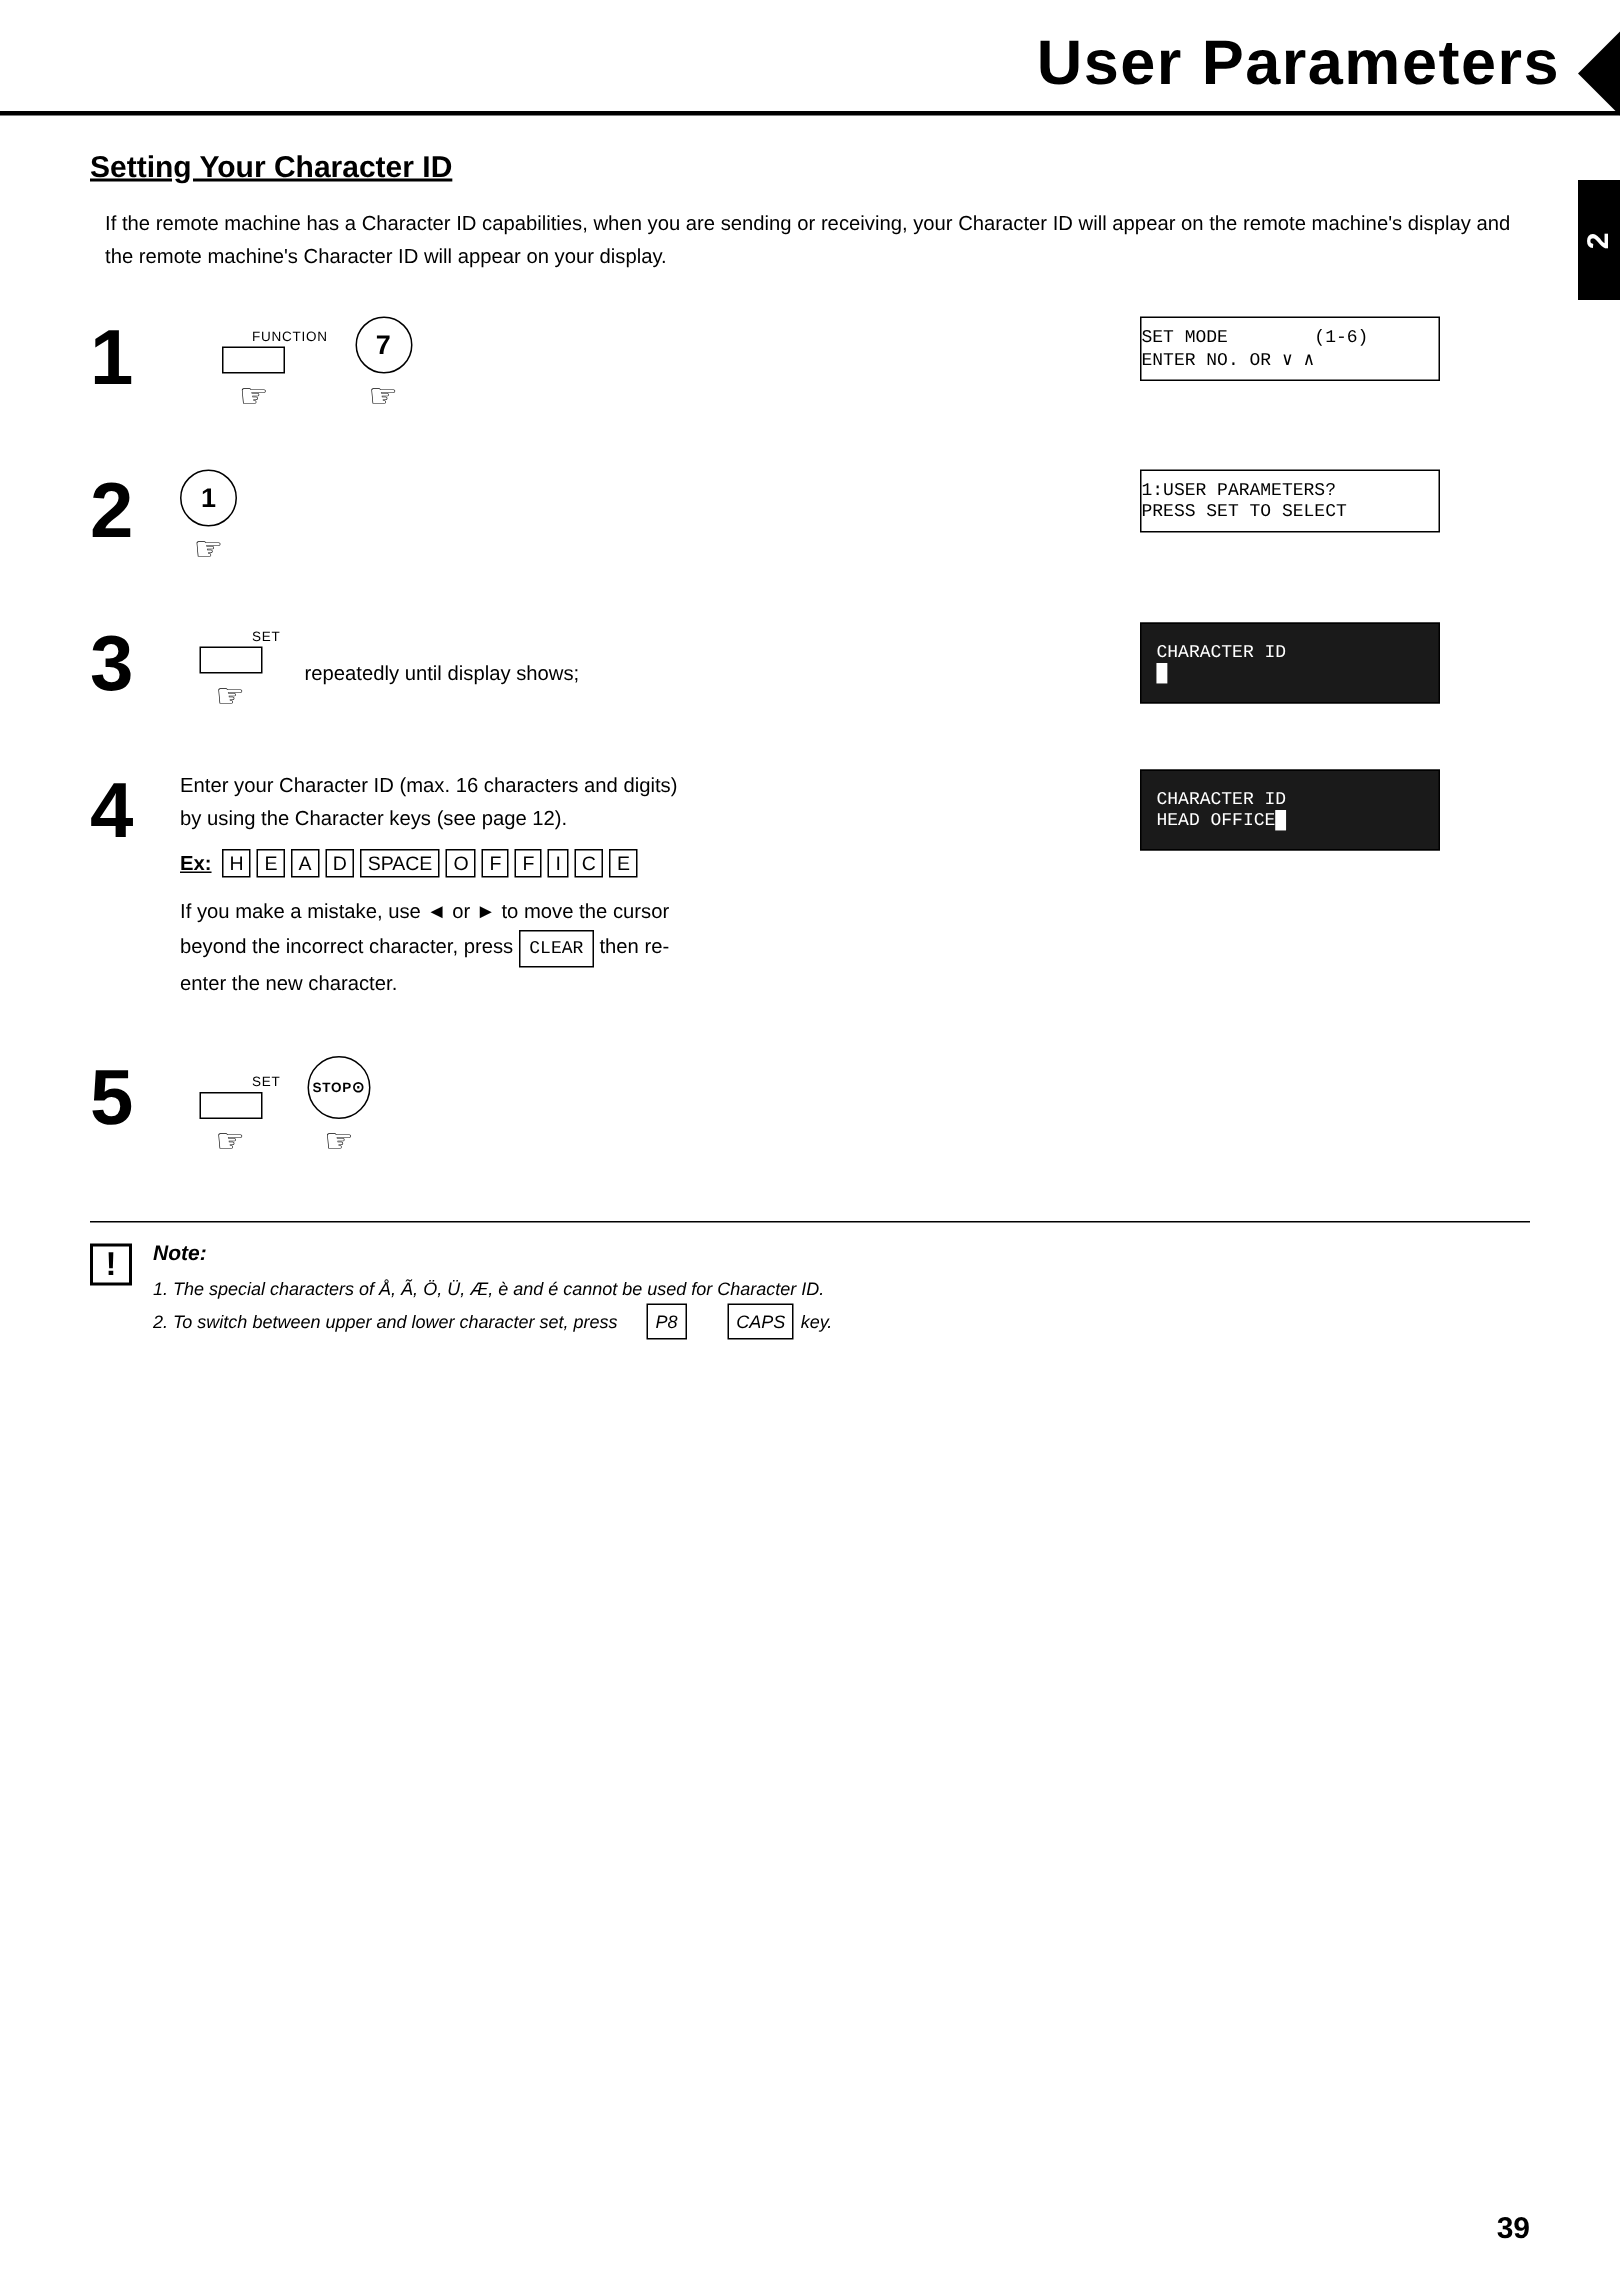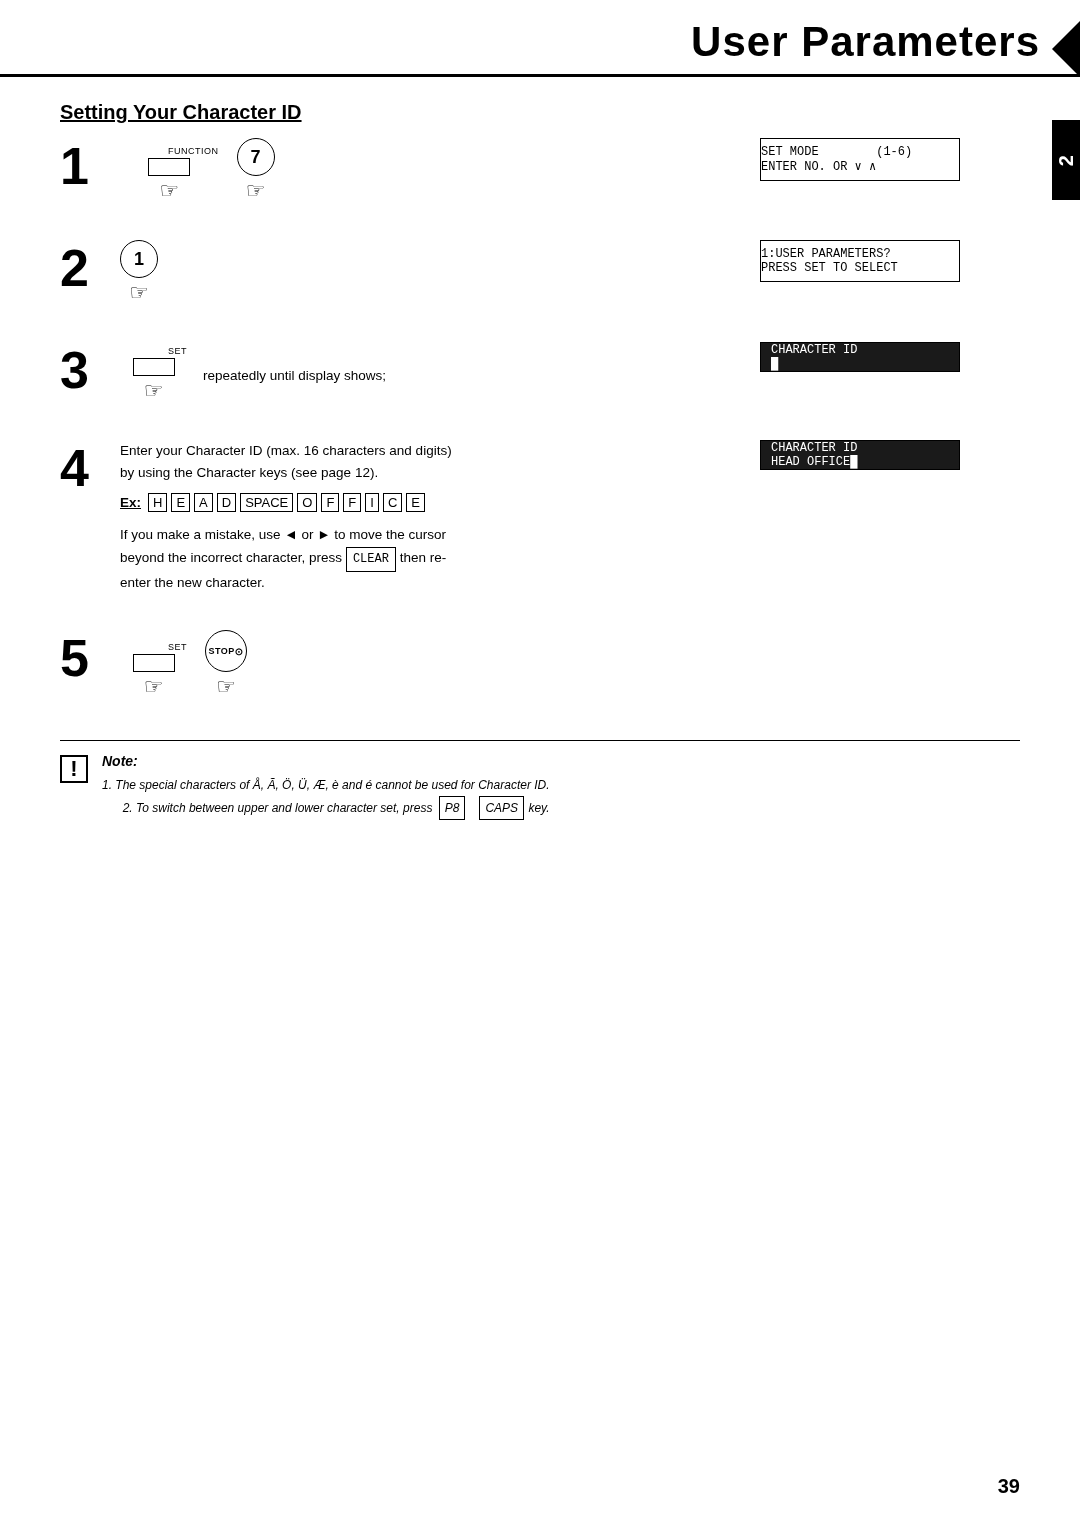--- a/index.html
+++ b/index.html
@@ -237,21 +237,20 @@
       font-size: 14px;
       font-weight: bold;
       font-style: italic;
       margin-bottom: 6px;
     }
     .note-list {
       font-size: 12px;
       line-height: 1.7;
       list-style: none;
       padding: 0;
-      text-align: right;
     }
     .note-list li::before {
       content: attr(data-num) ". ";
     }
 
     
     .page-number {
       position: absolute;
       bottom: 30px;
       right: 60px;
@@ -259,21 +258,21 @@
       font-weight: bold;
     }
 
     
     .p8-key {
       display: inline-block;
       border: 1px solid #000;
       padding: 1px 5px;
       font-size: 12px;
       font-family: Arial, sans-serif;
-      margin: 0 3px;
+      margin: 0 16px;
     }
     .caps-key {
       display: inline-block;
       border: 1px solid #000;
       padding: 1px 5px;
       font-size: 12px;
       font-family: Arial, sans-serif;
       margin: 0 1px;
     }
 
@@ -295,21 +294,21 @@
     .display-box {
       border: 1px solid #000;
       padding: 6px 0;
       font-family: 'Courier New', Courier, monospace;
       font-size: 12px;
       min-width: 200px;
       background: #fff;
     }
     .display-box-dark {
       border: 1px solid #000;
-      padding: 0 10px;
+      padding: 12px 10px;
       font-family: 'Courier New', Courier, monospace;
       font-size: 12px;
       min-width: 200px;
       background: #1a1a1a;
       color: #fff;
     }
   </style>
 </head>
 <body>
 
@@ -321,20 +320,21 @@
   </div>
 
   <div class="side-tab">
     <span class="side-tab-text">2</span>
   </div>
 
   <div class="main">
 
     <div class="section-title">Setting Your Character ID</div>
 
+    <p class="intro-text">If the remote machine has a Character ID capabilities, when you are sending or receiving, your Character ID will appear on the remote machine's display and the remote machine's Character ID will appear on your display.</p>
 
     <div class="step">
       <div class="step-number">1</div>
       <div class="step-row">
         <div class="step-left">
           <div class="key-group">
             <div class="key-btn">
               <span class="key-label">FUNCTION</span>
               <div class="key-rect"></div>
               <span class="key-hand">☞</span>

